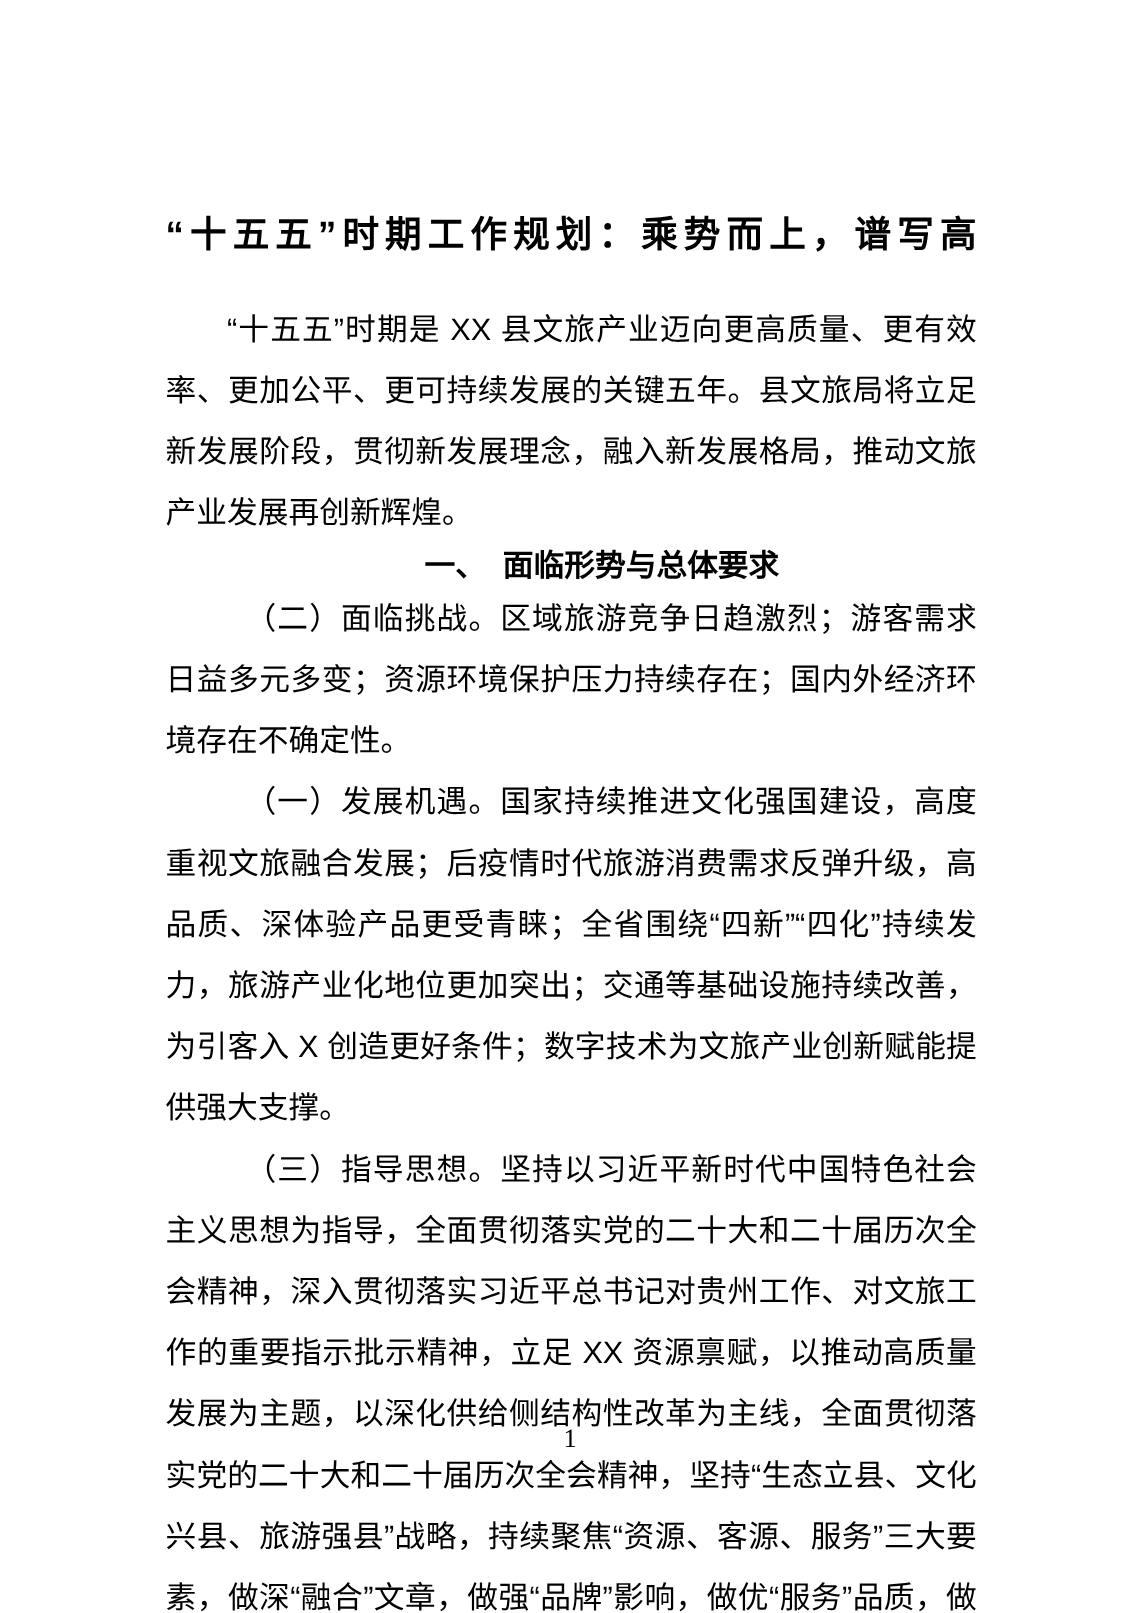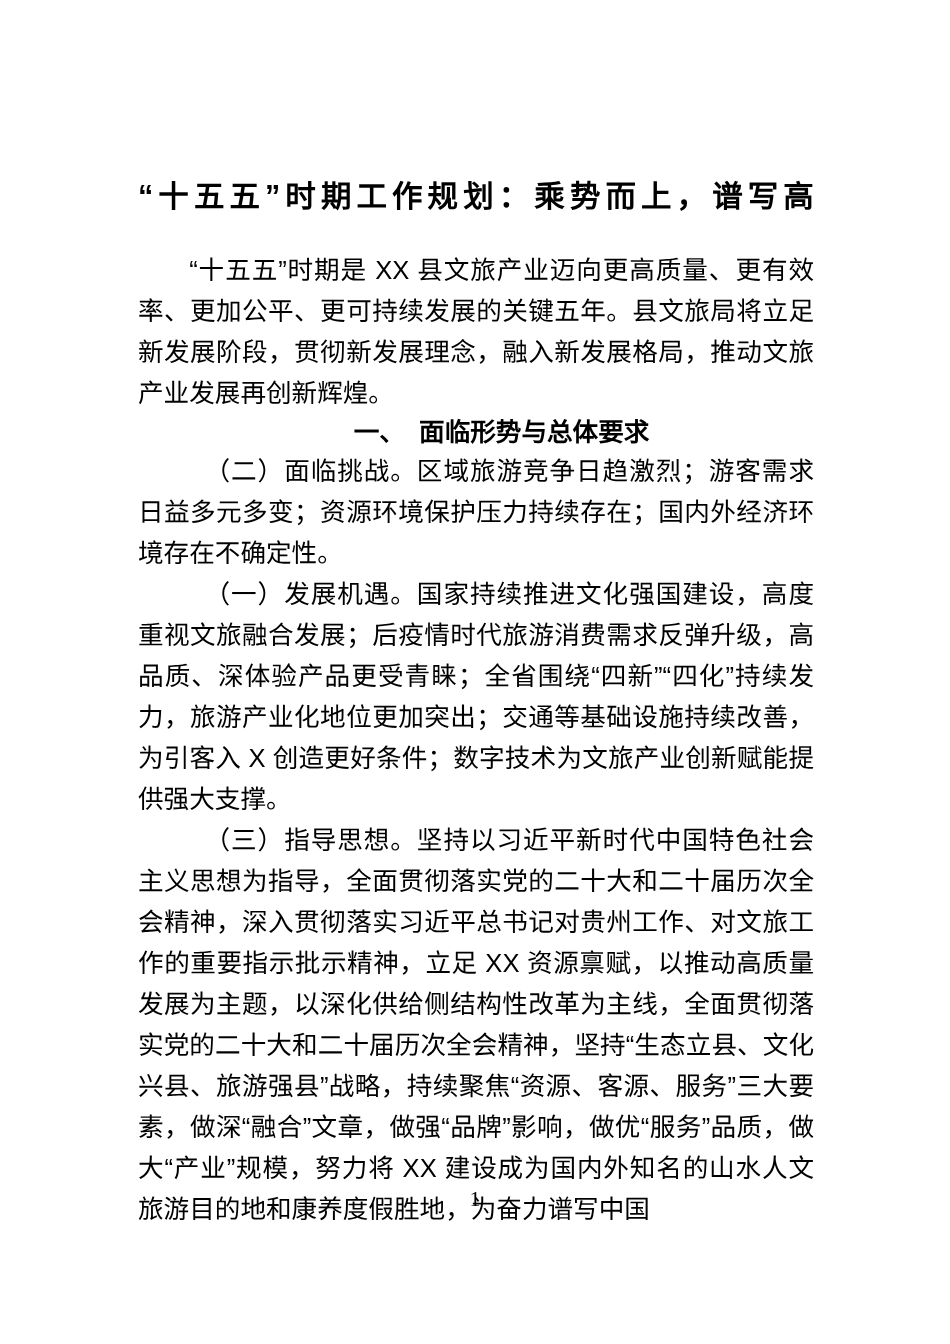--- a/index.html
+++ b/index.html
@@ -50,21 +50,21 @@
     text-align: justify;
     text-align-last: justify;
   }
   .doc-title .tline-2 {
     text-align: center;
   }
 
   
   .para {
     font-size: 25.6px;
-    line-height: 41px;
+    line-height: 51px;
     text-align: justify;
     text-align-last: left;
     text-justify: inter-ideograph;
     word-break: break-all;
     margin: 0;
     letter-spacing: 0;
     font-weight: 400;
   }
   .para.indent-2 {
     text-indent: 2em;

